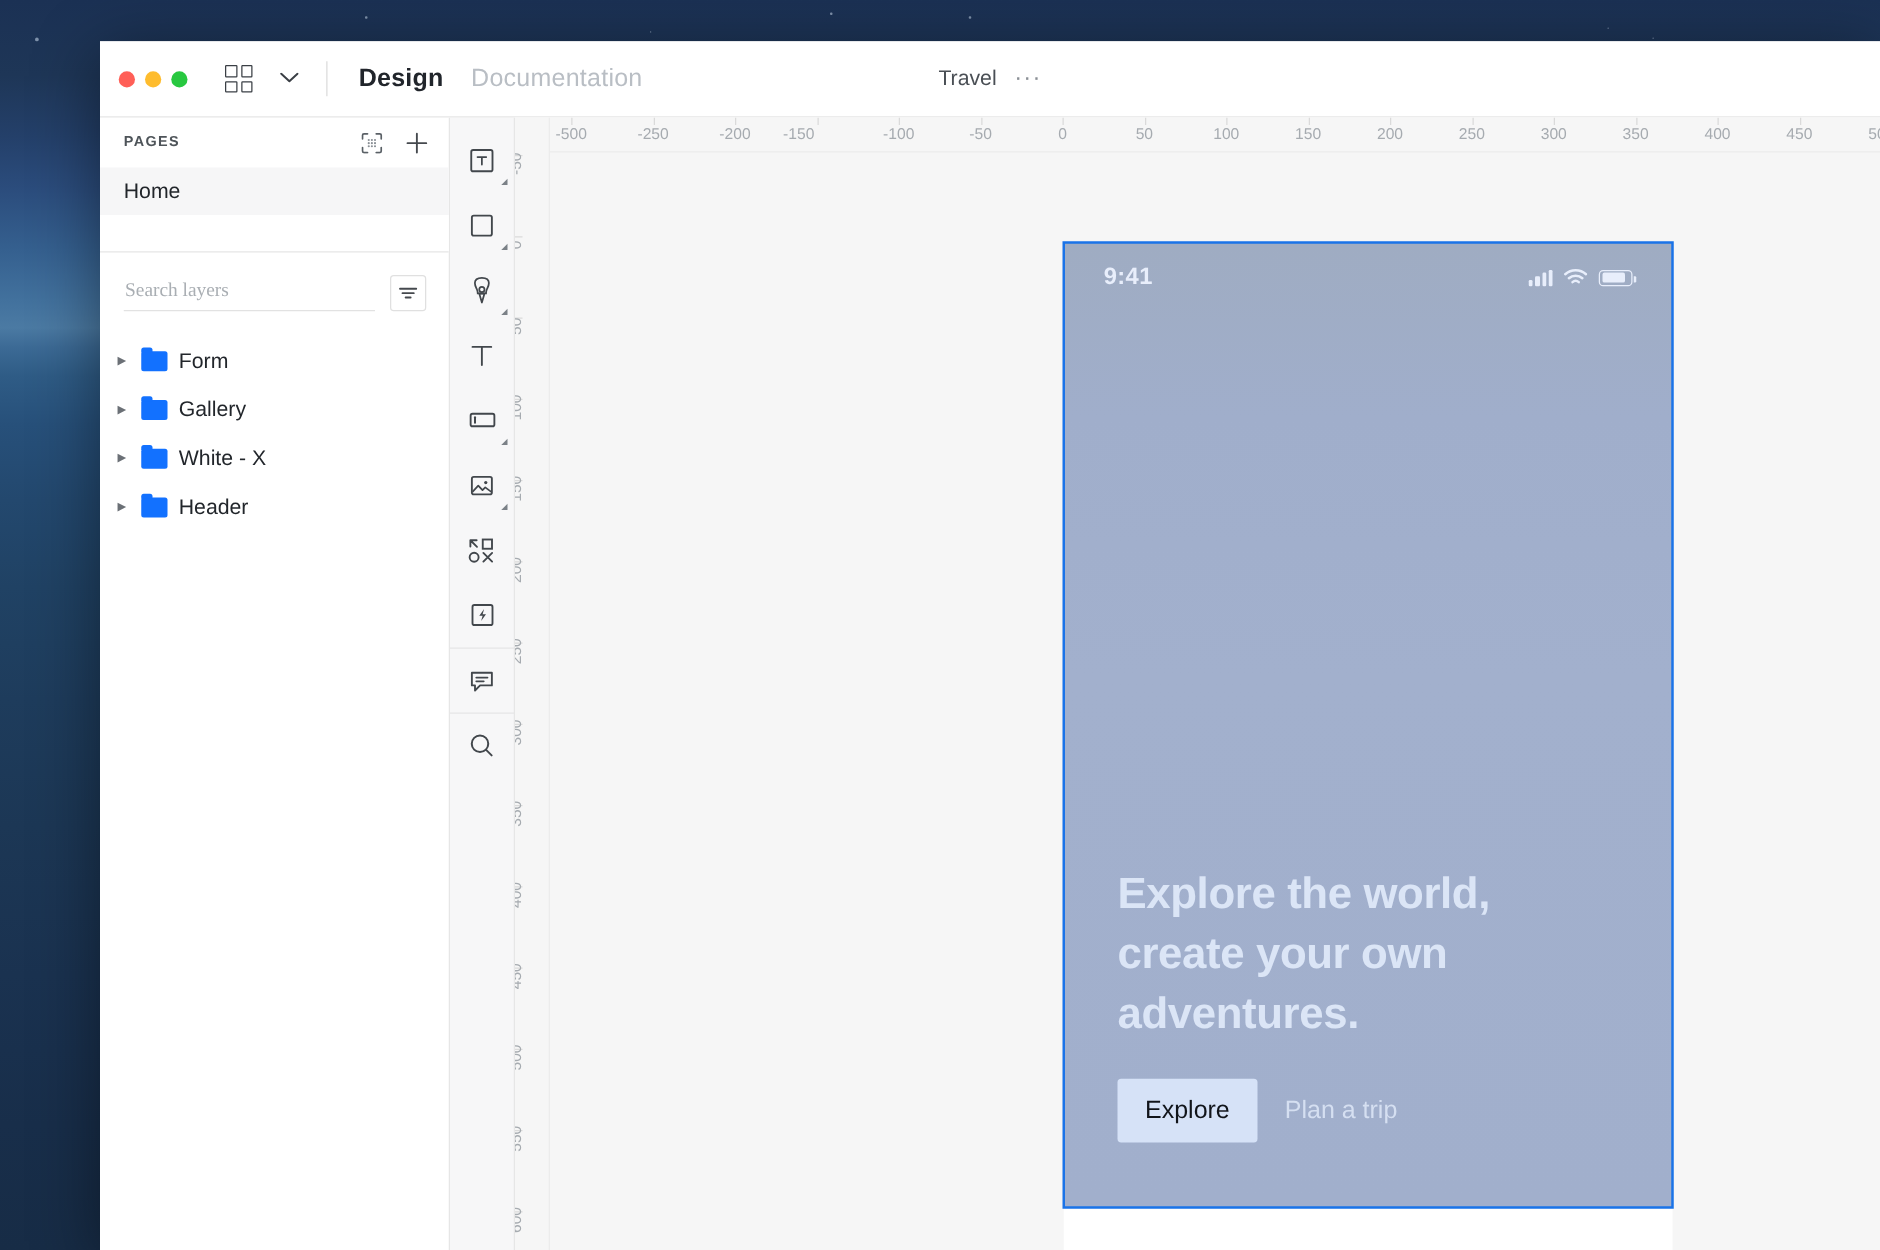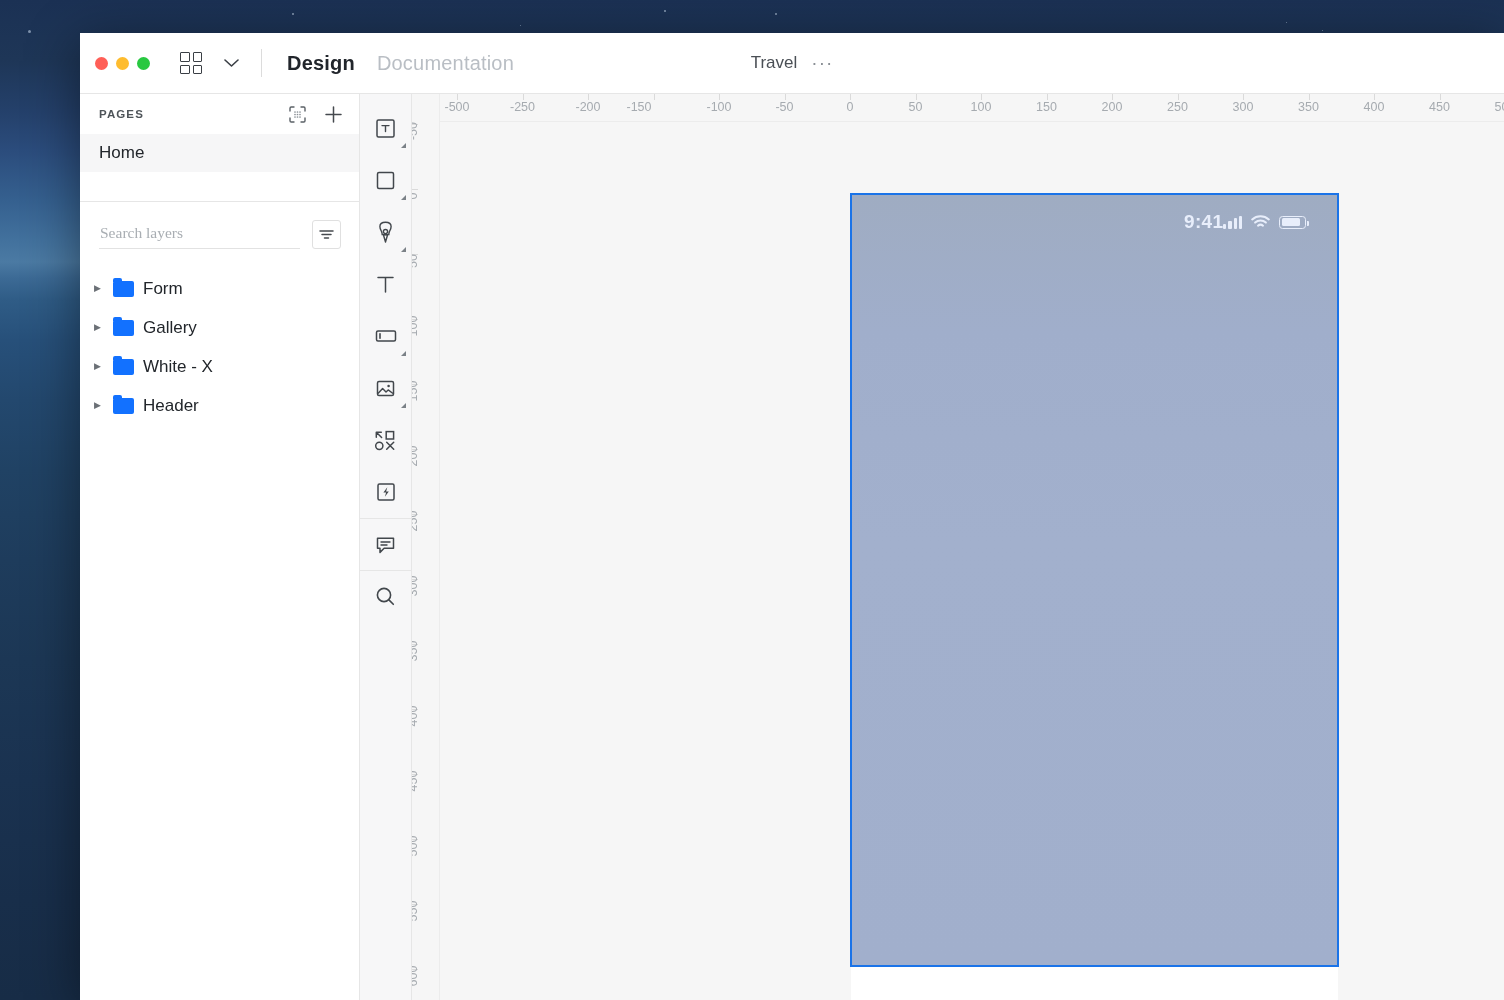--- a/index.html
+++ b/index.html
@@ -169,21 +169,21 @@
     background: #ffffff;
   }
   #hero {
     position: absolute; left: 0; top: 0; width: 487px; height: 772px;
     background: linear-gradient(to bottom, #9facc2 0%, #a0aecb 18%, #a2b0cd 45%, #a1afcc 100%);
     outline: 2px solid #1a73e8;
     outline-offset: -1px;
   }
   .status-bar {
     position: absolute; left: 0; right: 0; top: 17px;
-    display: flex; align-items: center; justify-content: flex-end;
+    display: flex; align-items: center; justify-content: space-between;
     padding: 0 32px;
   }
   .status-time { font-size: 19px; font-weight: 600; color: #e8eefb; letter-spacing: .3px; }
   .status-icons { display: flex; align-items: center; gap: 9px; }
   .bars { display: flex; align-items: flex-end; gap: 2px; height: 13px; }
   .bars i { width: 3.2px; background: #e8eefb; border-radius: 1px; display: block; }
   .bars i:nth-child(1) { height: 5px; }
   .bars i:nth-child(2) { height: 8px; }
   .bars i:nth-child(3) { height: 11px; }
   .bars i:nth-child(4) { height: 13px; }
@@ -504,20 +504,29 @@
                   <path d="M4.1 7.6a8 8 0 0110.8 0" fill="none" stroke="#e8eefb" stroke-width="2" stroke-linecap="round"></path>
                   <path d="M7 10.7a3.8 3.8 0 015 0" fill="none" stroke="#e8eefb" stroke-width="2" stroke-linecap="round"></path>
                 </svg>
                 <div class="battery">
                     <span></span>
                   </div>
               </div>
             </div>
 
             <div class="hero-copy">
+              <div class="hero-title">
+                <div>Explore the world,</div>
+                <div>create your own</div>
+                <div>adventures.</div>
+              </div>
+              <div class="hero-actions">
+                <button class="btn-primary">Explore</button>
+                <button class="btn-ghost">Plan a trip</button>
+              </div>
             </div>
           </div>
         </div>
 
       </div>
     </div>
   </div>
 </div>
 
 </body></html>

